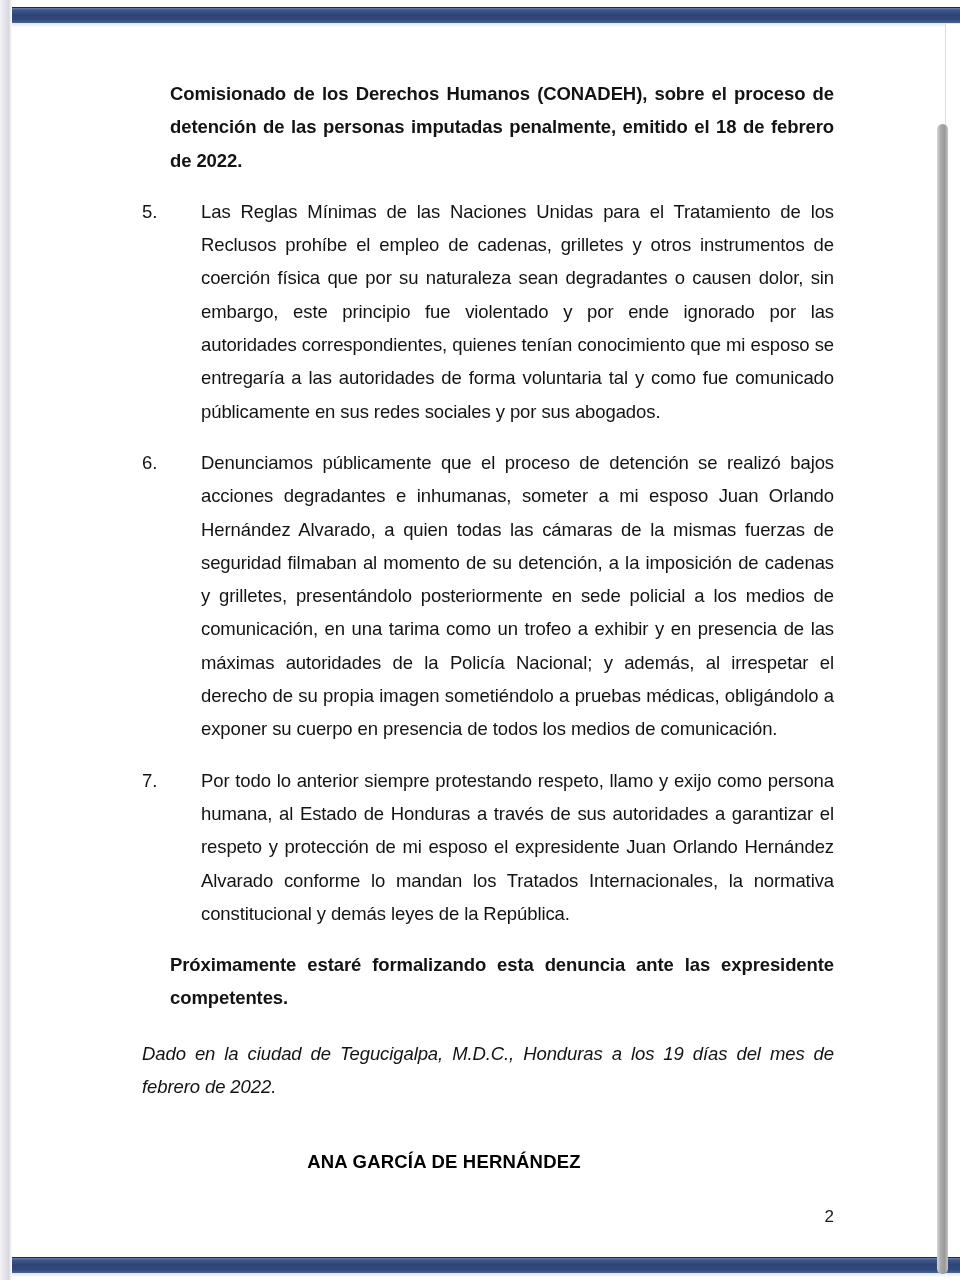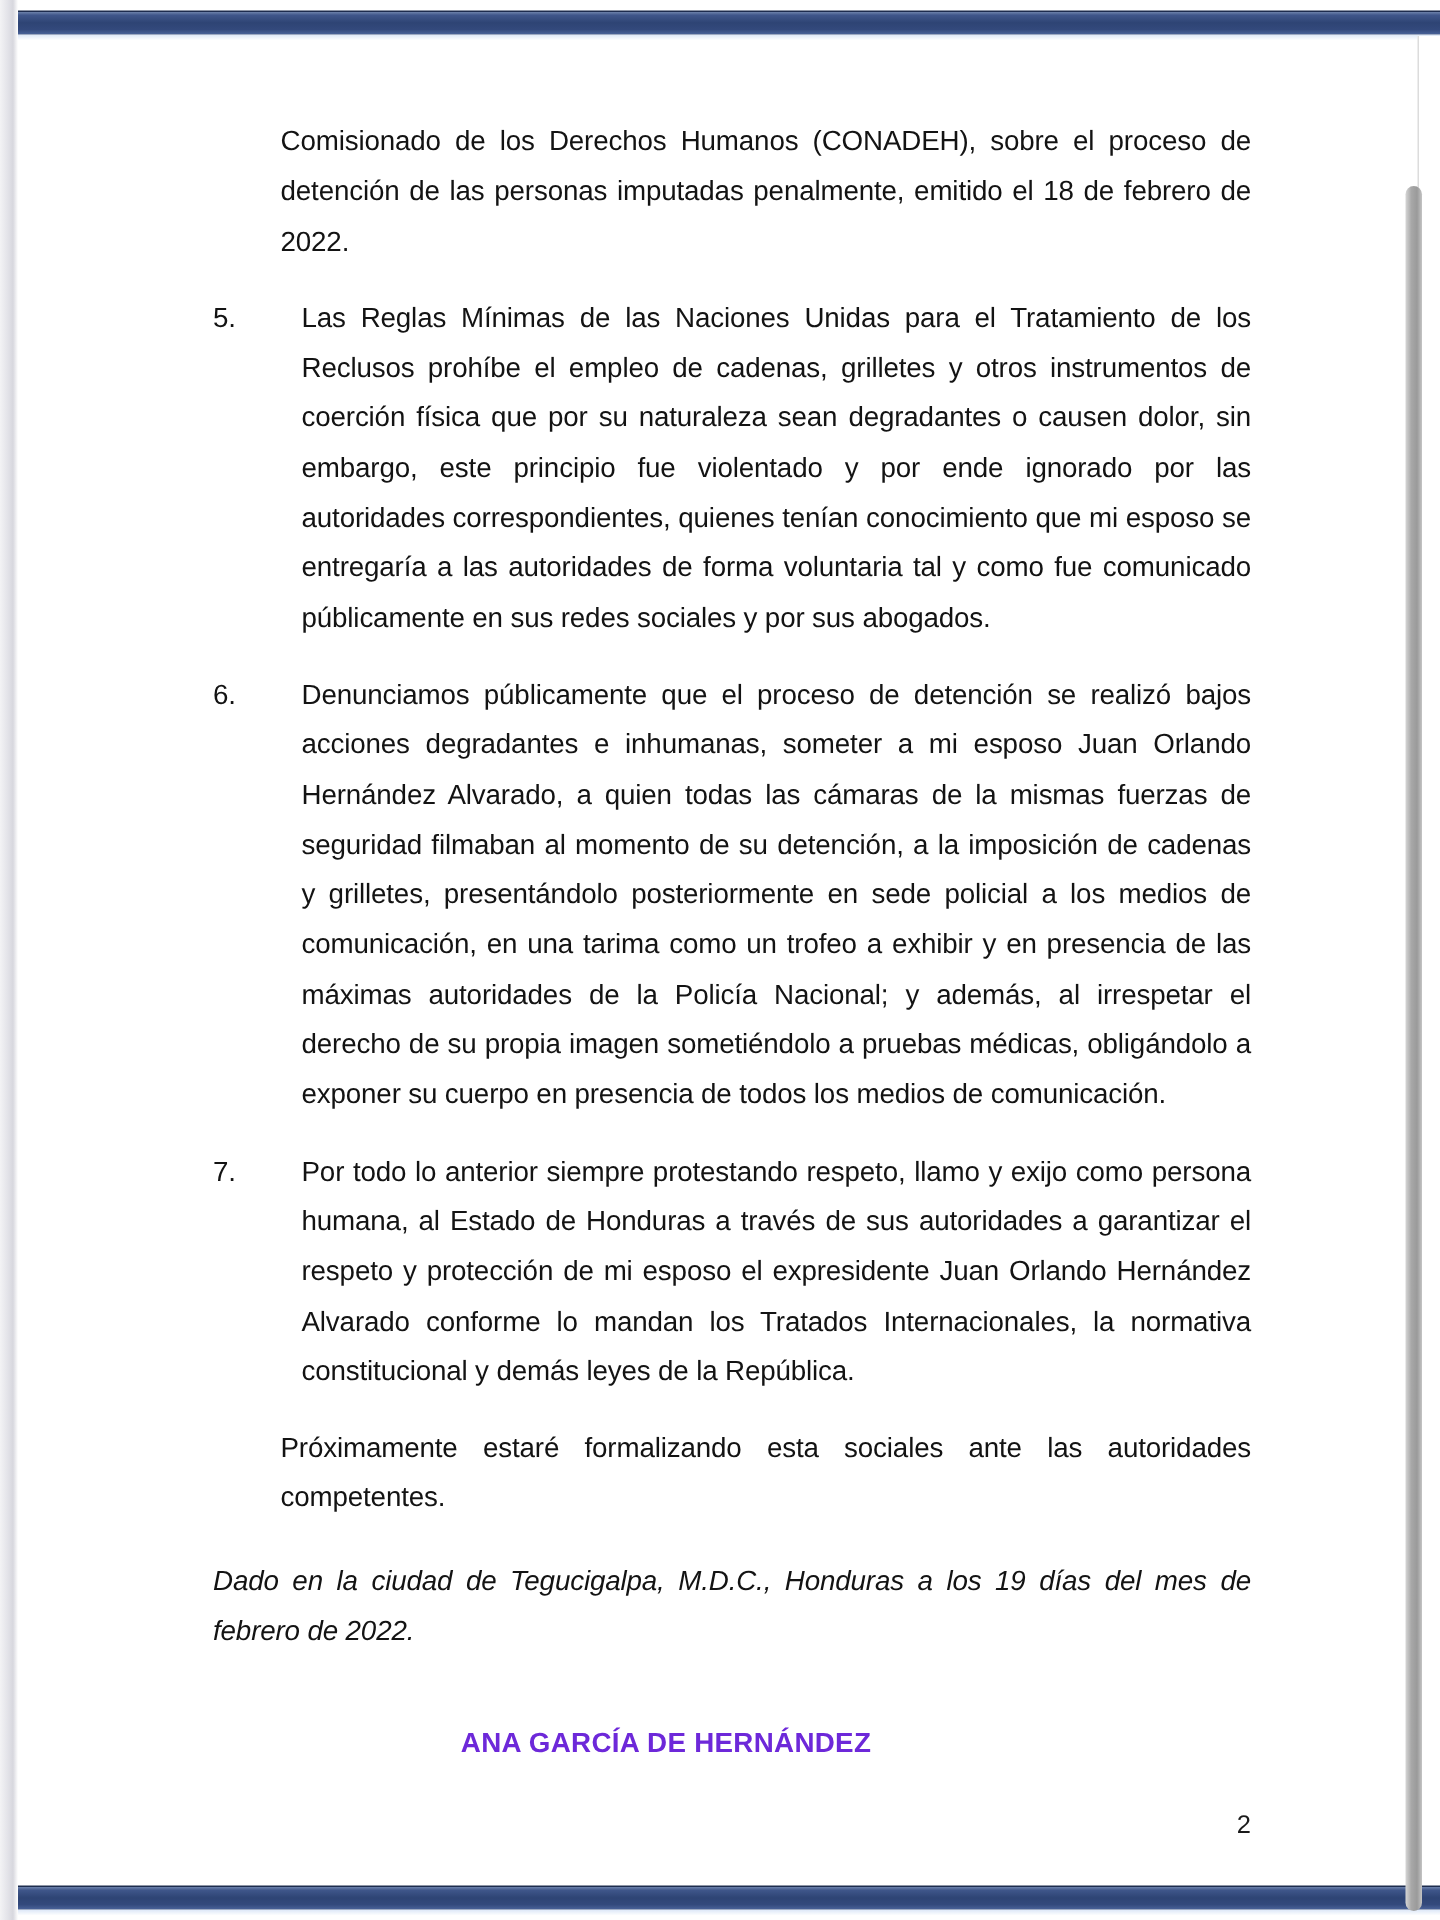--- a/index.html
+++ b/index.html
@@ -99,22 +99,23 @@
   p, li, div.block {
     color: #131313;
     font-size: 18.5px;
     line-height: 33.3px;
     text-align: justify;
     margin: 0;
     letter-spacing: -0.1px;
   }
 
   .para-indent {
-    margin-left: 45px;
+    margin-left: 28px;
     margin-bottom: 18px;
+    font-weight: bold;
   }
 
   ol.numbered {
     list-style: none;
     margin: 0;
     padding: 0;
   }
   ol.numbered > li {
     position: relative;
     padding-left: 28px;
@@ -144,21 +145,21 @@
     text-align: justify;
     text-align-last: left;
     font-style: italic;
   }
 
   .signature {
     margin-top: 48px;
     text-align: center;
     font-weight: bold;
     font-size: 18.5px;
-    color: #6d28d9;
+    color: #000000;
     letter-spacing: 0.2px;
     padding-right: 88px;
   }
 
   .page-number {
     position: absolute;
     left: 130px;
     top: 1180px;
     width: 692px;
     text-align: right;
@@ -199,21 +200,21 @@
           <span class="item-text">Denunciamos públicamente que el proceso de detención se realizó bajos acciones degradantes e inhumanas, someter a mi esposo Juan Orlando Hernández Alvarado, a quien todas las cámaras de la mismas fuerzas de seguridad filmaban al momento de su detención, a la imposición de cadenas y grilletes, presentándolo posteriormente en sede policial a los medios de comunicación, en una tarima como un trofeo a exhibir y en presencia de las máximas autoridades de la Policía Nacional; y además, al irrespetar el derecho de su propia imagen sometiéndolo a pruebas médicas, obligándolo a exponer su cuerpo en presencia de todos los medios de comunicación.</span>
         </li>
 
         <li>
           <span class="marker">7.</span>
           <span class="item-text">Por todo lo anterior siempre protestando respeto, llamo y exijo como persona humana, al Estado de Honduras a través de sus autoridades a garantizar el respeto y protección de mi esposo el expresidente Juan Orlando Hernández Alvarado conforme lo mandan los Tratados Internacionales, la normativa constitucional y demás leyes de la República.</span>
         </li>
 
       </ol>
 
-      <p class="para-indent justify-last-left">Próximamente estaré formalizando esta sociales ante las autoridades competentes.</p>
+      <p class="para-indent justify-last-left">Próximamente estaré formalizando esta denuncia ante las expresidente competentes.</p>
 
       <p class="para-flush">Dado en la ciudad de Tegucigalpa, M.D.C., Honduras a los 19 días del mes de febrero de 2022.</p>
 
       <div class="signature">ANA GARCÍA DE HERNÁNDEZ</div>
 
     </div>
 
     <div class="page-number">2</div>
 
   </div>

